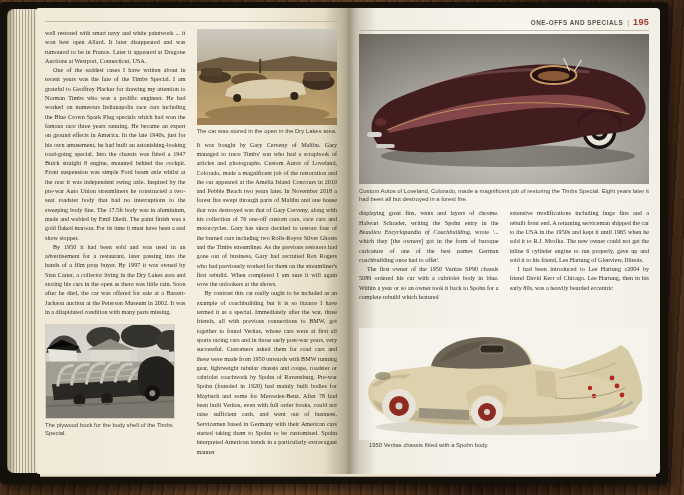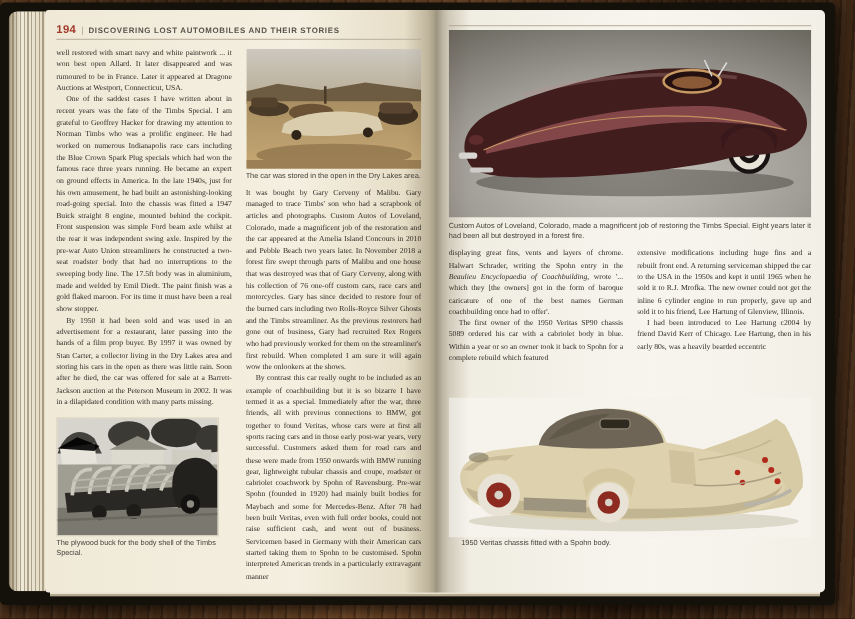--- a/index.html
+++ b/index.html
@@ -55,25 +55,20 @@
 <body>
 
 <div class="stage">
   <div class="cover"></div>
   <div class="fore-edge"></div>
   <div class="bottom-edges"></div>
 
   <div class="pages">
 
     <div class="page left">
-      <div class="pg-header">
-        <span class="page-num">194</span>
-        <span class="hdr-div">|</span>
-        <span class="hdr-title">DISCOVERING LOST AUTOMOBILES AND THEIR STORIES</span>
-      </div>
       <hr class="hdr-rule">
 
       <div class="cols">
         <div class="col">
           <p class="body">well restored with smart navy and white paintwork ... it won best open Allard. It later disappeared and was rumoured to be in France. Later it appeared at Dragone Auctions at Westport, Connecticut, USA.</p>
           <p class="body indent">One of the saddest cases I have written about in recent years was the fate of the Timbs Special. I am grateful to Geoffrey Hacker for drawing my attention to Norman Timbs who was a prolific engineer. He had worked on numerous Indianapolis race cars including the Blue Crown Spark Plug specials which had won the famous race three years running. He became an expert on ground effects in America. In the late 1940s, just for his own amusement, he had built an astonishing-looking road-going special. Into the chassis was fitted a 1947 Buick straight 8 engine, mounted behind the cockpit. Front suspension was simple Ford beam axle whilst at the rear it was independent swing axle. Inspired by the pre-war Auto Union streamliners he constructed a two-seat roadster body that had no interruptions to the sweeping body line. The 17.5ft body was in aluminium, made and welded by Emil Diedt. The paint finish was a gold flaked maroon. For its time it must have been a real show stopper.</p>
           <p class="body indent">By 1950 it had been sold and was used in an advertisement for a restaurant, later passing into the hands of a film prop buyer. By 1997 it was owned by Stan Carter, a collector living in the Dry Lakes area and storing his cars in the open as there was little rain. Soon after he died, the car was offered for sale at a Barrett-Jackson auction at the Peterson Museum in 2002. It was in a dilapidated condition with many parts missing.</p>
           <figure class="buck-fig">
             <svg class="photo" viewBox="0 0 130 94" preserveAspectRatio="none" xmlns="http://www.w3.org/2000/svg">
               <rect width="130" height="94" fill="#d6d4cd"></rect>
@@ -139,20 +134,25 @@
             </svg>
             <figcaption class="caption">The car was stored in the open in the Dry Lakes area.</figcaption>
           </figure>
           <p class="body">It was bought by Gary Cerveny of Malibu. Gary managed to trace Timbs' son who had a scrapbook of articles and photographs. Custom Autos of Loveland, Colorado, made a magnificent job of the restoration and the car appeared at the Amelia Island Concours in 2010 and Pebble Beach two years later. In November 2018 a forest fire swept through parts of Malibu and one house that was destroyed was that of Gary Cerveny, along with his collection of 76 one-off custom cars, race cars and motorcycles. Gary has since decided to restore four of the burned cars including two Rolls-Royce Silver Ghosts and the Timbs streamliner. As the previous restorers had gone out of business, Gary had recruited Rex Rogers who had previously worked for them on the streamliner's first rebuild. When completed I am sure it will again wow the onlookers at the shows.</p>
           <p class="body indent">By contrast this car really ought to be included as an example of coachbuilding but it is so bizarre I have termed it as a special. Immediately after the war, three friends, all with previous connections to BMW, got together to found Veritas, whose cars were at first all sports racing cars and in those early post-war years, very successful. Customers asked them for road cars and these were made from 1950 onwards with BMW running gear, lightweight tubular chassis and coupe, roadster or cabriolet coachwork by Spohn of Ravensburg. Pre-war Spohn (founded in 1920) had mainly built bodies for Maybach and some for Mercedes-Benz. After 78 had been built Veritas, even with full order books, could not raise sufficient cash, and went out of business. Servicemen based in Germany with their American cars started taking them to Spohn to be customised. Spohn interpreted American trends in a particularly extravagant manner</p>
         </div>
       </div>
     </div>
 
     <div class="page right">
+      <div class="pg-header right-align">
+        <span class="hdr-title">ONE-OFFS AND SPECIALS</span>
+        <span class="hdr-div">|</span>
+        <span class="page-num">195</span>
+      </div>
       <hr class="hdr-rule">
 
       <figure class="timbs-fig">
         <svg class="photo" viewBox="0 0 292 150" preserveAspectRatio="none" xmlns="http://www.w3.org/2000/svg">
           <defs>
             <radialGradient id="studio" cx="50%" cy="75%" r="90%">
               <stop offset="0" stop-color="#c9c6bf"></stop>
               <stop offset=".55" stop-color="#a09d96"></stop>
               <stop offset="1" stop-color="#6a675f"></stop>
             </radialGradient>

